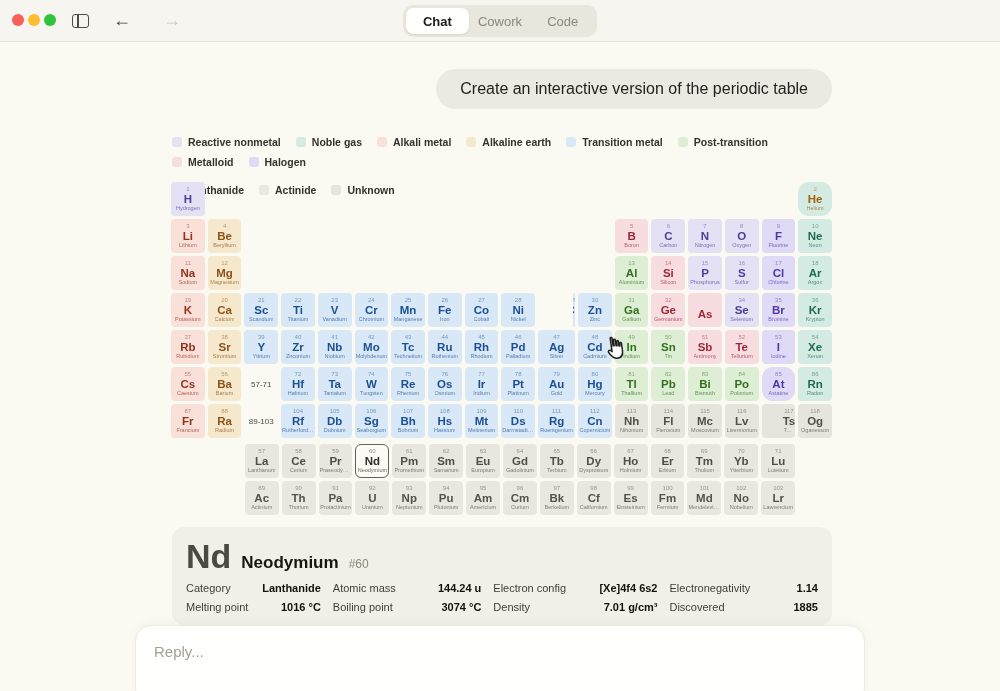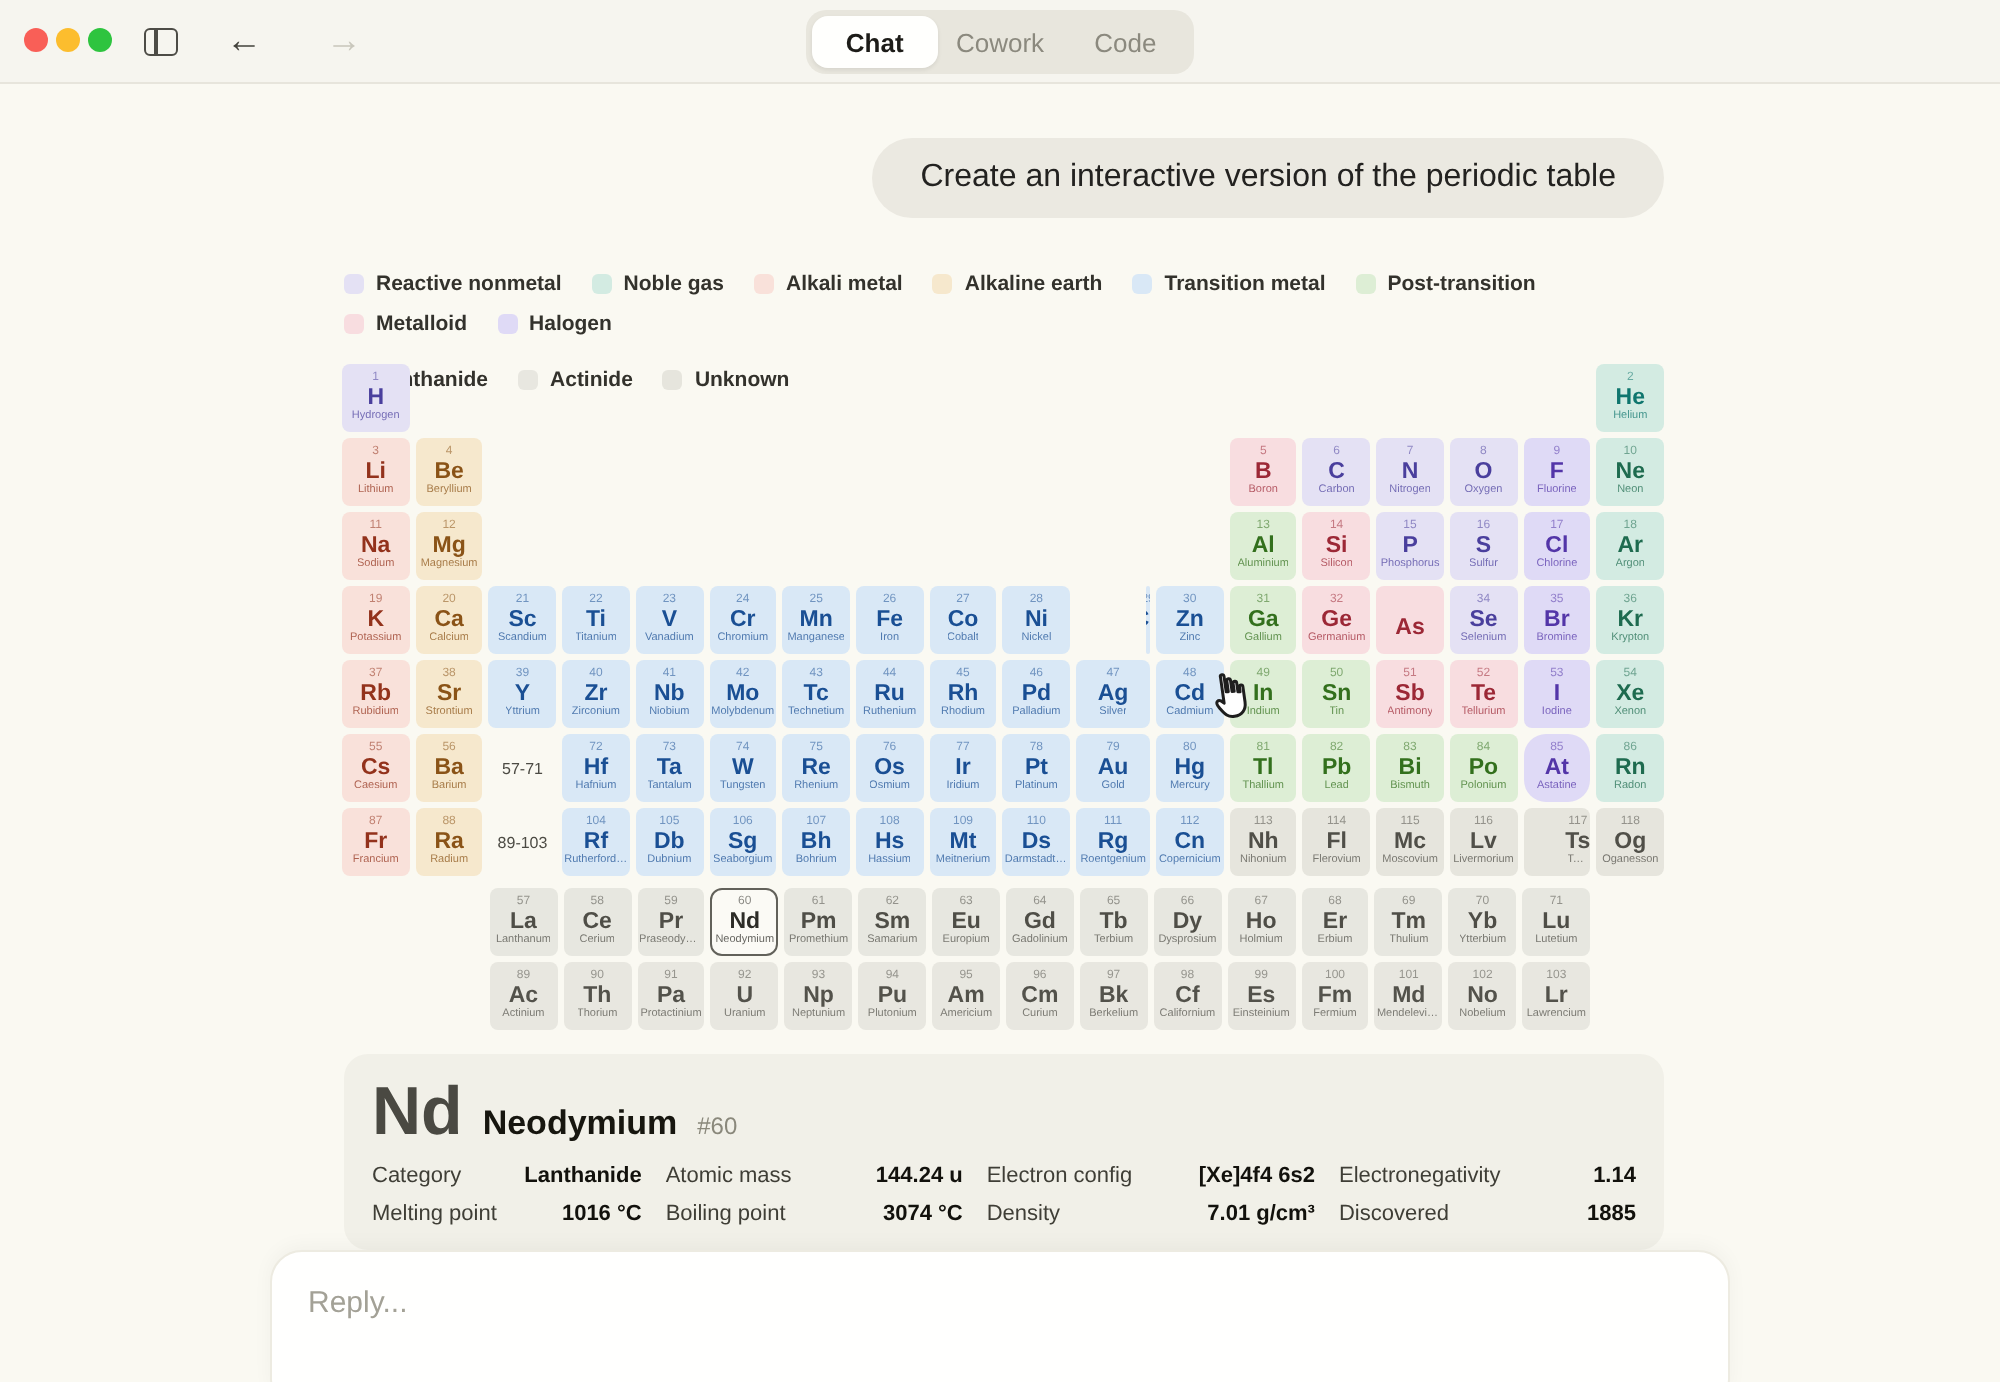--- a/index.html
+++ b/index.html
@@ -147,21 +147,21 @@
       <span class="legend-label">Unknown</span>
     </div>
   </div>
 
 <div class="ptable" id="ptable">
     <div class="cell" style="background: rgb(228, 225, 244); color: rgb(74, 63, 157); grid-area: 1 / 1;">
       <span class="num">1</span>
       <span class="sym">H</span>
       <span class="ename">Hydrogen</span>
     </div>
-    <div class="cell" style="background: rgb(211, 235, 226); color: #0f766e; grid-area: 1 / 18;">
+    <div class="cell" style="background: rgb(211, 235, 226); color: #a16207; grid-area: 1 / 18; border-radius: 11px;">
       <span class="num">2</span>
       <span class="sym">He</span>
       <span class="ename">Helium</span>
     </div>
     <div class="cell" style="background: rgb(249, 225, 218); color: rgb(147, 50, 28); grid-area: 2 / 1;">
       <span class="num">3</span>
       <span class="sym">Li</span>
       <span class="ename">Lithium</span>
     </div>
     <div class="cell" style="background: rgb(246, 232, 205); color: rgb(138, 83, 23); grid-area: 2 / 2;">

